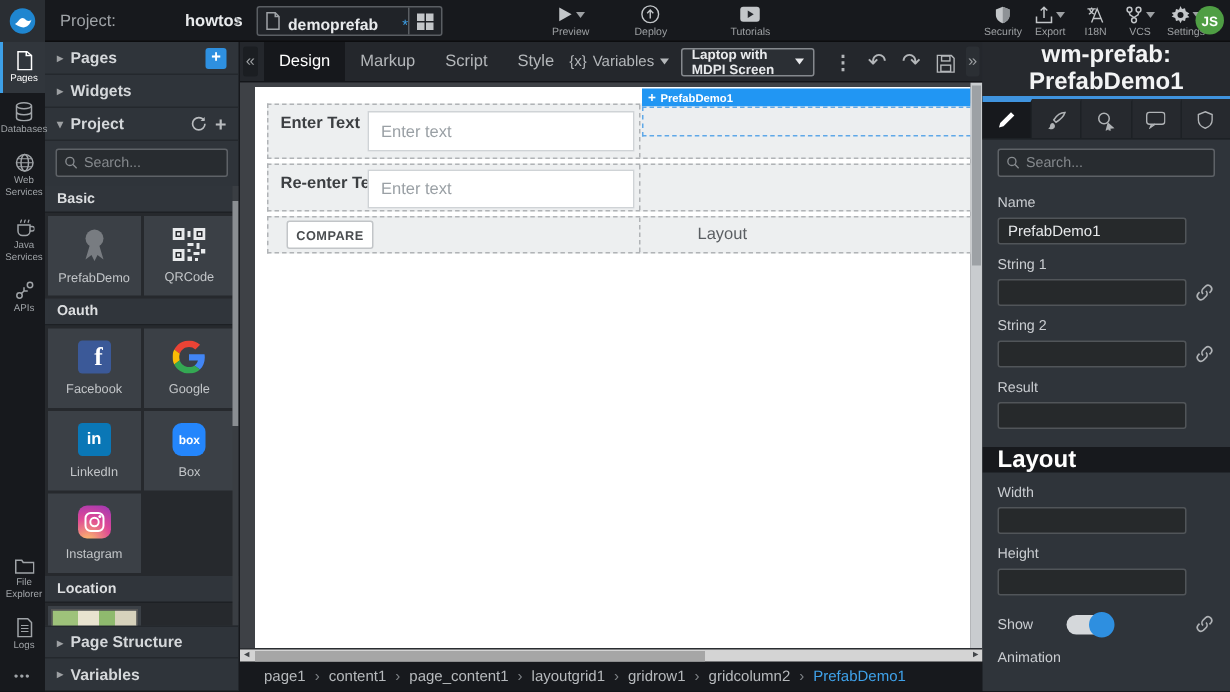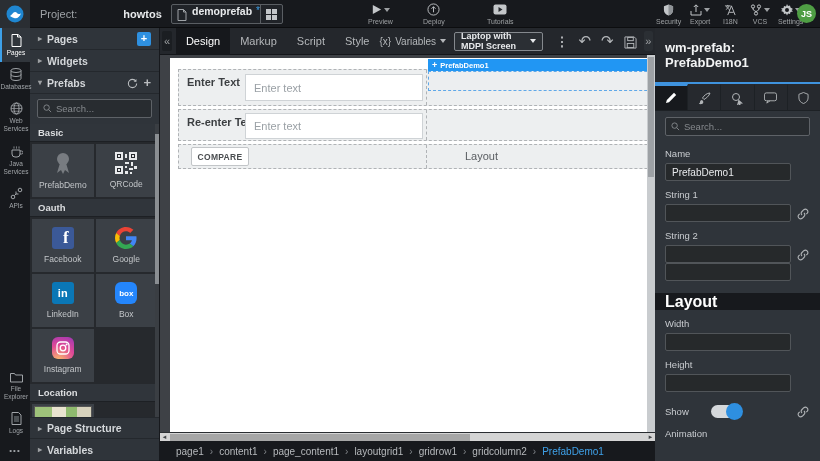--- a/index.html
+++ b/index.html
@@ -7,21 +7,21 @@
   .app { position: relative; width: 820px; height: 461px; overflow: hidden; background: #17191d; }
   .icon-svg { display: inline-block; vertical-align: middle; }
   .chev-down { width:0; height:0; border-left:3px solid transparent; border-right:3px solid transparent; border-top:4px solid currentColor; display:inline-block; }
 
   
   .topbar { position:absolute; left:0; top:0; width:820px; height:28px; background:#17191d; border-bottom:1px solid #0c0d0f; z-index:30; }
   .logo-box { position:absolute; left:0; top:0; width:30px; height:28px; background:#2a2e33; display:flex; align-items:center; justify-content:center; }
   .proj { position:absolute; left:40px; top:8px; font-size:11px; color:#9fa3a7; }
   .proj b { color:#e8eaec; font-weight:bold;margin-left:43px; }
   .tb-chev { position:absolute; left:156px; top:5px; color:#7e8286; font-size:13px; }
-  .page-box { position:absolute; left:171px; top:4px; width:112px; height:20px; border:1px solid #5a5e63; background:#202328; display:flex; align-items:flex-start; border-radius:2px; }
+  .page-box { position:absolute; left:171px; top:4px; width:124px; height:20px; border:1px solid #5a5e63; background:#202328; display:flex; align-items:flex-end; border-radius:2px; }
   .page-box .pg-ic { padding:0 5px; color:#9fa3a7; }
   .page-box .pg-name { flex:1; color:#e8eaec; font-size:10.5px; font-weight:bold; }
   .page-box .pg-star { color:#3da0e8; font-size:10px; margin-left:2px; }
   .page-box .pg-grid { width:22px; height:18px; border-left:1px solid #5a5e63; display:flex; align-items:center; justify-content:center; }
   .grid-glyph { display:grid; grid-template-columns:5px 5px; grid-gap:1px; }
   .grid-glyph i { width:5px; height:5px; background:#c3c6c9; }
   .tb-act { position:absolute; top:3px; display:flex; flex-direction:column; align-items:center; color:#9da0a3; font-size:7px; cursor:pointer; }
   .tb-act .lbl { margin-top:2px; }
   .tb-act .ic-row { display:flex; align-items:center; gap:2px; height:13px; }
   .avatar { position:absolute; right:4px; top:4px; width:19px; height:19px; border-radius:50%; background:#4f9e44; color:#fff; font-size:9px; font-weight:bold; display:flex; align-items:center; justify-content:center; }
@@ -94,21 +94,21 @@
   .hscroll .arr.l { left:0; } .hscroll .arr.r { right:0; }
   .hscroll .thumb { position:absolute; left:10px; top:1px; width:300px; height:7px; background:#a6a6a6; cursor:grab; }
 
   .breadcrumb { flex:0 0 20px; background:#17191d; display:flex; align-items:center; gap:6px; padding:0 16px; font-size:10px; color:#b6b9bc; }
   .breadcrumb .sep { color:#7e8286; font-size:10px; }
   .breadcrumb .bc { cursor:pointer; }
   .breadcrumb .bc.active { color:#3fa2ea; }
 
   
   .inspector { position:absolute; left:655px; top:28px; width:165px; height:433px; background:#2f343a; display:flex; flex-direction:column; z-index:10; }
-  .insp-head { flex:0 0 22px; background:#26292e; border-bottom:2px solid #3f93de; color:#f2f3f4; font-size:13px; font-weight:bold; display:flex; align-items:center; padding:12px 10px; }
+  .insp-head { flex:0 0 22px; background:#26292e; border-bottom:2px solid #3f93de; color:#f2f3f4; font-size:16px; font-weight:bold; display:flex; align-items:center; padding:0 10px;text-align:center; }
   .insp-tabs { flex:0 0 27px; display:flex; background:#26292e; border-bottom:1px solid #1d2125; }
   .itab { flex:1; display:flex; align-items:center; justify-content:center; border-right:1px solid #1d2125; color:#b0b3b6; cursor:pointer; border-top:2px solid transparent; }
   .itab.active { background:#17191d; color:#ffffff; border-top:2px solid #3f93de; }
   .insp-search { padding:6px 10px 4px; }
   .insp-body { flex:1; padding:0 10px; overflow:hidden; }
   .fld-label { font-size:9.5px; color:#c9ccd0; margin:8px 0 4px; }
   .fld-row { display:flex; align-items:center; }
   .fld-input { flex:1; height:18px; background:#26292b; border:1px solid #515559; border-radius:2px; color:#e8eaec; font-size:10px; padding:0 6px; outline:none; min-width:0; }
   .link-ic { width:14px; margin-left:5px; color:#b0b3b6; flex:0 0 14px; text-align:center; cursor:pointer; }
   .link-spacer { width:14px; margin-left:5px; flex:0 0 14px; }
@@ -295,21 +295,21 @@
       <span>Pages</span>
       <span class="sp"></span>
       <span class="plus-btn">+</span>
     </div>
     <div class="panel-row">
       <span class="caret">▸</span>
       <span>Widgets</span>
     </div>
     <div class="panel-row">
       <span class="caret">▾</span>
-      <span>Prefabs</span>
+      <span>Project</span>
       <span class="sp"></span>
       <span class="mini-ic"><svg class="icon-svg" width="11" height="11" viewBox="0 0 12 12">
             <path d="M10.5 6A4.5 4.5 0 116 1.5c1.6 0 3 .8 3.8 2" fill="none" stroke="currentColor" stroke-width="1.2"></path>
             <path d="M10.3 1v3h-3z" fill="currentColor"></path>
           </svg></span>
       <span class="mini-ic" style="font-size:13px;">+</span>
     </div>
     <div class="search-wrap">
       <div class="search-box">
         <svg class="icon-svg" width="9" height="9" viewBox="0 0 10 10">
@@ -580,20 +580,21 @@
 
       <div class="fld-label">String 2</div>
       <div class="fld-row">
         <input class="fld-input" style="">
         <span class="link-ic"><svg class="icon-svg" width="12" height="12" viewBox="0 0 12 12">
               <path d="M5 7a2.5 2.5 0 010-3.5l1.8-1.8a2.5 2.5 0 013.5 3.5l-1 1" fill="none" stroke="currentColor" stroke-width="1.1"></path>
               <path d="M7 5a2.5 2.5 0 010 3.5L5.2 10.3a2.5 2.5 0 01-3.5-3.5l1-1" fill="none" stroke="currentColor" stroke-width="1.1"></path>
             </svg></span>
       </div>
 
+      <div class="fld-label">Result</div>
       <div class="fld-row">
         <input class="fld-input" style="">
         <span class="link-spacer"></span>
       </div>
 
       <div class="sect-bar">Layout</div>
 
       <div class="fld-label">Width</div>
       <div class="fld-row">
         <input class="fld-input" style="">

